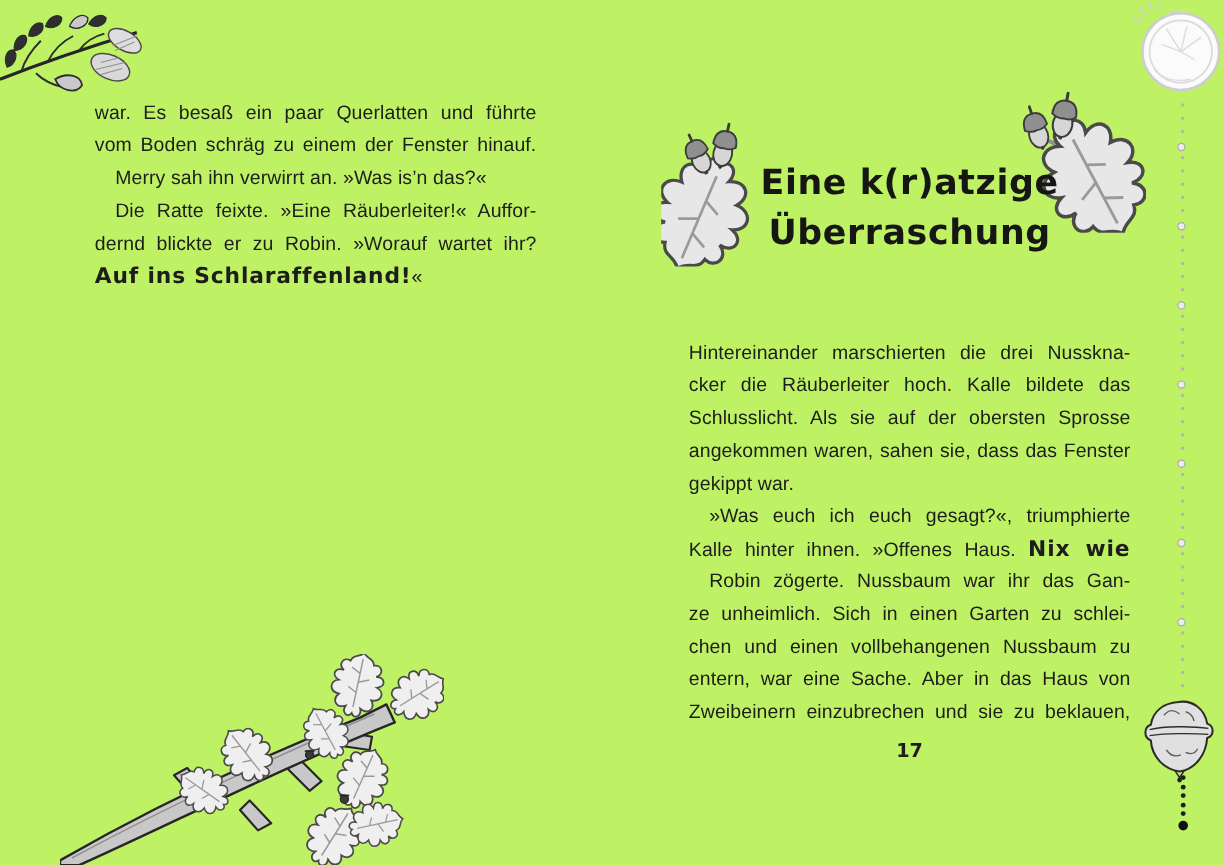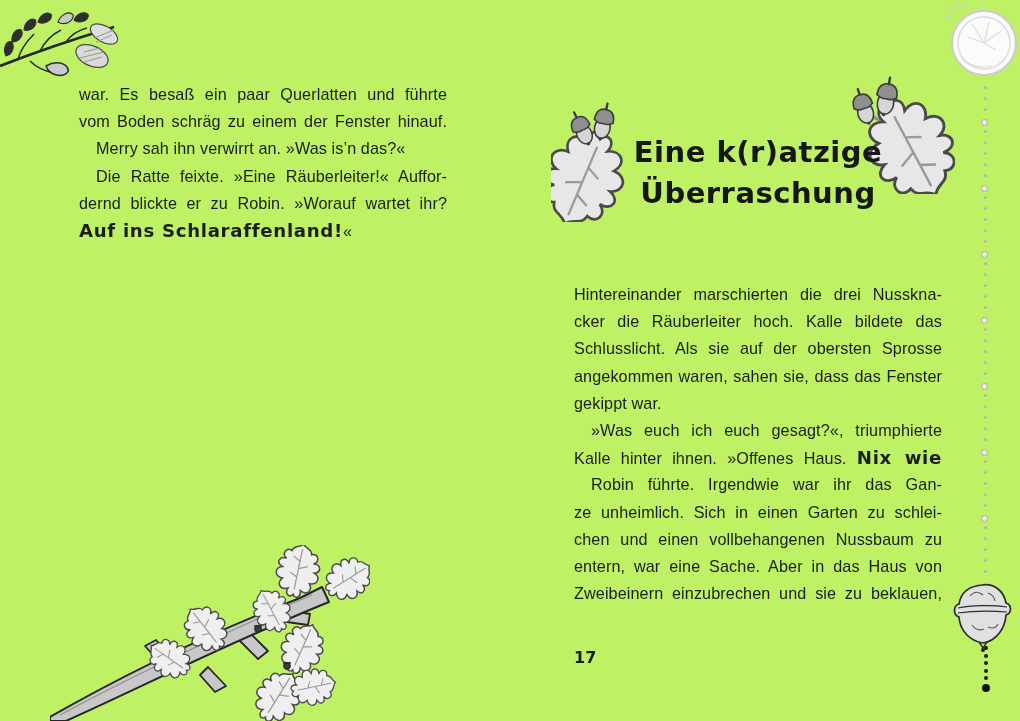--- a/index.html
+++ b/index.html
@@ -11,21 +11,21 @@
   .tline{height:27.2px;line-height:27.2px;font-size:16.2px;letter-spacing:0.1px;white-space:pre-wrap;}
   .tline.just{text-align:justify;text-align-last:justify;}
   .tline.ind{padding-left:17px;}
   .hand{font-family:"DejaVu Sans",sans-serif;font-weight:700;font-size:1.12em;letter-spacing:0.7px;text-align:center;}
   .heading{
     position:absolute;left:574px;top:132px;width:368px;text-align:center;
     font-family:"DejaVu Sans",sans-serif;font-weight:700;font-size:29px;line-height:41px;
     letter-spacing:0.5px;color:#161614;
   }
   .pagenum{
-    position:absolute;left:574px;top:648px;width:368px;text-align:left;
+    position:absolute;left:574px;top:616px;width:368px;text-align:center;
     font-family:"DejaVu Sans",sans-serif;font-weight:700;font-size:16px;color:#1d1d1b;
   }
   .deco{position:absolute;}
   .dotline{position:absolute;left:0;top:0;width:1020px;height:721px;pointer-events:none;}
   .dot,.ring,.ddot,.bigdot{position:absolute;border-radius:50%;}
   .dot{width:3px;height:3px;background:#b5b5b5;left:984px;}
   .ring{width:7px;height:7px;border:1.5px solid #aaaaaa;background:#ededed;left:981px;box-sizing:border-box;}
   .ddot{width:4px;height:4px;background:#1d1d1b;left:984px;}
   .bigdot{width:8px;height:8px;background:#111111;left:982px;}
 </style>
@@ -119,21 +119,21 @@
     </div>
 
     <div class="textcol" style="left:574px;top:281px">
         <div class="tline just"><span>Hintereinander marschierten die drei Nusskna-</span></div>
         <div class="tline just"><span>cker die Räuberleiter hoch. Kalle bildete das</span></div>
         <div class="tline just"><span>Schlusslicht. Als sie auf der obersten Sprosse</span></div>
         <div class="tline just"><span>angekommen waren, sahen sie, dass das Fenster</span></div>
         <div class="tline"><span>gekippt war.</span></div>
         <div class="tline just ind"><span>»Was euch ich euch gesagt?«, triumphierte</span></div>
         <div class="tline just"><span>Kalle hinter ihnen. »Offenes Haus. </span><span class="hand">Nix wie</span></div>
-        <div class="tline just ind"><span>Robin führte. Irgendwie war ihr das Gan-</span></div>
+        <div class="tline just ind"><span>Robin zögerte. Nussbaum war ihr das Gan-</span></div>
         <div class="tline just"><span>ze unheimlich. Sich in einen Garten zu schlei-</span></div>
         <div class="tline just"><span>chen und einen vollbehangenen Nussbaum zu</span></div>
         <div class="tline just"><span>entern, war eine Sache. Aber in das Haus von</span></div>
         <div class="tline just"><span>Zweibeinern einzubrechen und sie zu beklauen,</span></div>
       </div>
 
     <div class="pagenum">17</div>
   </div>
 
   <svg class="deco" style="left:944px;top:2px" width="76" height="82" viewBox="0 0 76 82">

